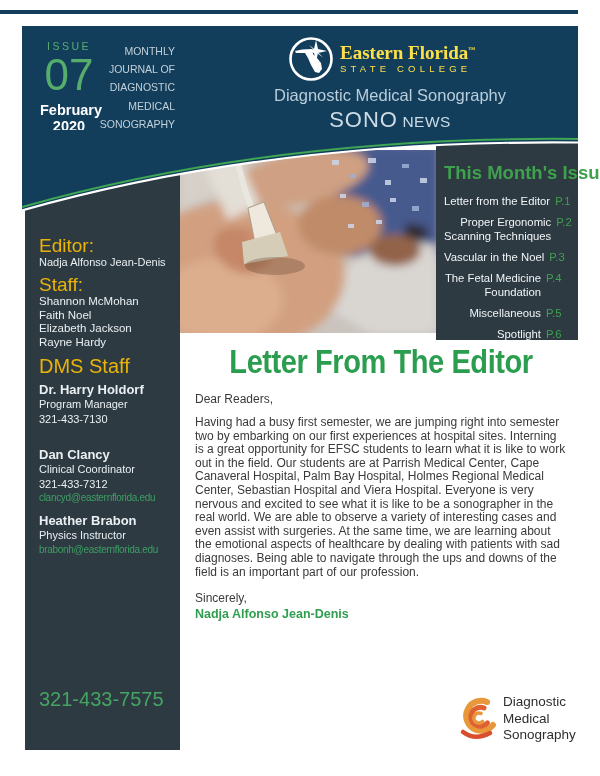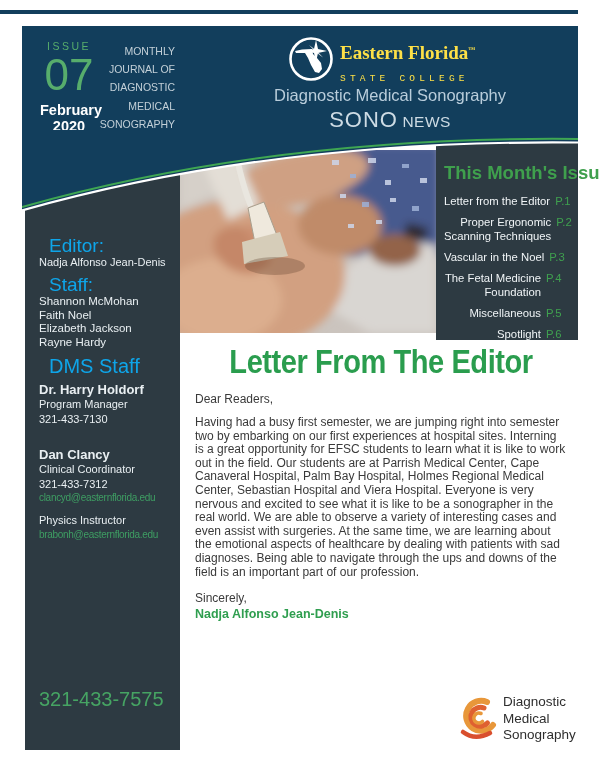--- a/index.html
+++ b/index.html
@@ -13,34 +13,34 @@
   .issue-block{position:absolute;left:18px;top:14px;width:58px;text-align:center;}
   .issue-label{font-size:10.5px;letter-spacing:2.5px;color:#57ad6c;}
   .issue-number{font-size:44px;line-height:44px;color:#57ad6c;margin-top:1px;}
   .issue-date{font-size:14.5px;line-height:16px;font-weight:bold;color:#ffffff;margin-top:5px;}
   .journal-block{position:absolute;left:73px;top:16px;width:80px;text-align:right;
                  font-size:10.5px;line-height:18.2px;color:#c3d0d8;}
   .college-logo-svg{position:absolute;left:266px;top:10px;}
   .college-text{position:absolute;left:318px;top:14px;color:#fde047;}
   .college-name{font-family:"Liberation Serif",serif;font-weight:bold;font-size:19px;line-height:20px;}
   .tm{font-size:7px;vertical-align:super;}
-  .college-sub{font-size:9.5px;letter-spacing:4.2px;margin-top:10px;font-family:Liberation Mono, monospace;}
+  .college-sub{font-size:9.5px;letter-spacing:4.2px;margin-top:0px;}
   .header-titles{position:absolute;left:208px;top:60px;width:320px;text-align:center;}
   .program-title{font-size:16.5px;color:#b9cddb;}
   .news-title{margin-top:2px;color:#cddbe4;}
   .news-main{font-size:22px;letter-spacing:1px;}
   .news-sub{font-size:15.5px;letter-spacing:0.5px;}
 
   
   .swoosh{left:22px;top:130px;z-index:3;pointer-events:none;}
 
   
   .sidebar{left:25px;top:150px;width:155px;height:600px;background:#2d3a42;z-index:1;color:#e9eff2;}
   .sb{position:absolute;left:14px;right:10px;}
-  .sb-heading{font-size:19px;color:#0ea5e9;margin-left:10px;}
+  .sb-heading{font-size:19px;color:#eab308;}
   .sb-name{font-size:11px;color:#e9eff2;}
   .staff-line{font-size:11.5px;line-height:13.5px;}
   .member-name{font-size:13px;font-weight:bold;line-height:15px;}
   .member-line{font-size:11px;line-height:14.5px;}
   .member-email{font-size:10px;letter-spacing:-0.3px;line-height:14.5px;color:#3e9e63;white-space:nowrap;}
   .sidebar-info{font-size:11.5px;line-height:13.5px;color:#eef3f5;}
   .sidebar-phone{font-size:20px;color:#46a463;white-space:nowrap;}
 
   
   .photo{left:180px;top:150px;width:256px;height:183px;z-index:1;overflow:hidden;}
@@ -211,20 +211,21 @@
     </div>
 
     <div class="sb" style="top:297px;">
       <div class="member-name">Dan Clancy</div>
       <div class="member-line">Clinical Coordinator</div>
       <div class="member-line">321-433-7312</div>
       <div class="member-email">clancyd@easternflorida.edu</div>
     </div>
 
     <div class="sb" style="top:363px;">
+      <div class="member-name">Heather Brabon</div>
       <div class="member-line">Physics Instructor</div>
       <div class="member-email">brabonh@easternflorida.edu</div>
     </div>
 
     <div class="sb sidebar-phone" style="top:538px;">321-433-7575</div>
   </aside>
 
   <main class="abs letter">
     <h1 class="letter-heading">Letter From The Editor</h1>
     <div class="letter-salutation">Dear Readers,</div>

